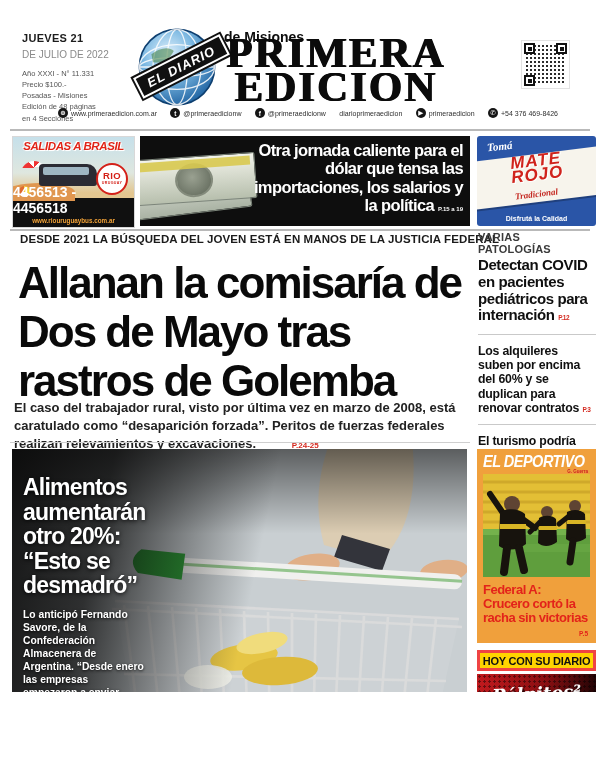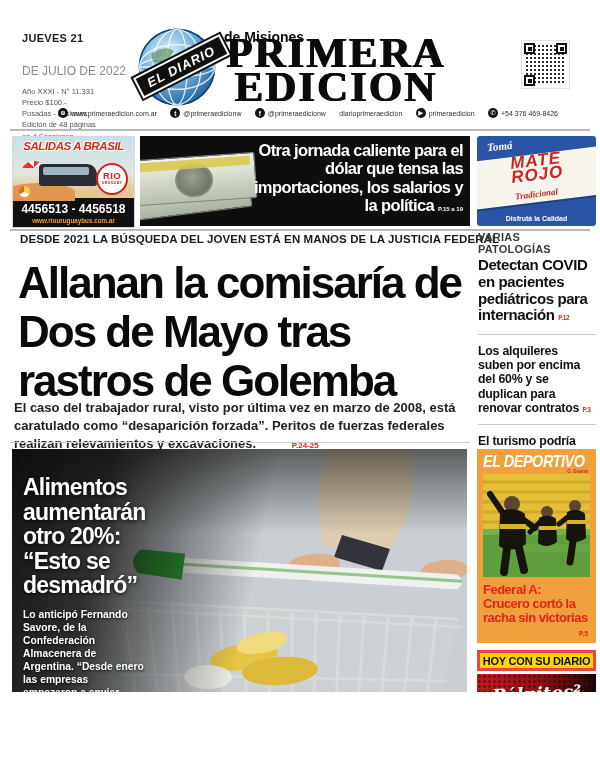--- a/index.html
+++ b/index.html
@@ -2,21 +2,21 @@
 <html><head>
 <meta charset="utf-8">
 <style>
   html,body{margin:0;padding:0;background:#fff;}
   .page{position:relative;width:600px;height:692px;background:#fff;overflow:hidden;
         font-family:"Liberation Sans","DejaVu Sans",sans-serif;color:#111;}
 
   
   .dateblock{position:absolute;left:22px;top:30px;width:112px;font-size:7.5px;color:#555;line-height:1.5;}
   .dateblock .d1{font-size:11px;font-weight:bold;color:#1c1c1c;letter-spacing:.3px;}
-  .dateblock .d2{font-size:12px;color:#8a8a8a;margin-bottom:6px;margin-top:15px;}
+  .dateblock .d2{font-size:10px;color:#8a8a8a;margin-bottom:6px;}
 
   .globe{position:absolute;left:137px;top:27px;width:80px;height:80px;}
   .badge{position:absolute;left:133px;top:55px;transform:rotate(-27deg);background:#101010;color:#fff;
          font-style:italic;font-weight:bold;font-size:13px;letter-spacing:1px;padding:2px 9px;
          border:2px solid #fff;box-shadow:0 0 0 2px #101010;}
   .tagline{position:absolute;left:224px;top:29px;font-weight:bold;font-size:14px;color:#0d0d0d;}
   .mast-title{position:absolute;left:208px;top:36px;width:256px;text-align:center;
         font-family:"Liberation Serif","DejaVu Serif",serif;font-weight:900;color:#0b0b0b;
         font-size:43px;line-height:.79;letter-spacing:2px;
         text-shadow:.6px 0 #0b0b0b,-.6px 0 #0b0b0b;}
@@ -48,21 +48,21 @@
   .rio-umb{position:absolute;left:8px;top:24px;width:26px;height:13px;background:
            conic-gradient(from -90deg,#e33 0 45deg,#fff 45deg 90deg,#e33 90deg 135deg,#fff 135deg 180deg,transparent 180deg);
            border-radius:26px 26px 0 0;}
   .rio-sand{position:absolute;left:-8px;bottom:26px;width:70px;height:18px;background:#e0964f;border-radius:50% 50% 0 0;}
   .rio-ball{position:absolute;left:6px;bottom:30px;width:11px;height:11px;border-radius:50%;
             background:conic-gradient(#f5d23a 0 120deg,#fff 120deg 240deg,#e06a2c 240deg);}
   .rio-logo{position:absolute;right:6px;top:26px;width:32px;height:32px;border-radius:50%;background:#fff;
             border:2.5px solid #d42018;text-align:center;box-sizing:border-box;}
   .rio-logo .r1{font-size:9.5px;font-weight:900;color:#d42018;margin-top:5px;letter-spacing:.3px;}
   .rio-logo .r2{font-size:3.6px;font-weight:bold;color:#d42018;letter-spacing:.4px;}
-  .rio-phones{position:absolute;left:0;right:0;bottom:11px;text-align:center;color:#fff;font-weight:900;font-size:12px;}
+  .rio-phones{position:absolute;left:0;right:0;bottom:11px;text-align:left;color:#fff;font-weight:900;font-size:14px;}
   .rio-web{position:absolute;left:0;right:0;bottom:3px;text-align:center;color:#f2a237;font-weight:bold;font-size:6.3px;}
 
   .dollar{position:absolute;left:140px;top:0;width:330px;height:90px;background:#0e0e0e;overflow:hidden;}
   .bills{position:absolute;left:-12px;top:8px;width:165px;height:78px;filter:blur(.4px);}
   .bill{position:absolute;background:linear-gradient(180deg,#e8eae2,#aab3a4);border:1px solid #7c857a;border-radius:2px;}
   .b1{left:0;top:22px;width:120px;height:46px;transform:rotate(-7deg);}
   .b2{left:8px;top:12px;width:118px;height:44px;transform:rotate(-4deg);background:linear-gradient(180deg,#f2f3ea,#b7bfad);}
   .b-oval{position:absolute;left:38px;top:6px;width:34px;height:30px;border-radius:50%;
           background:radial-gradient(circle at 45% 40%,#9aa191,#5c6456);border:2px solid #848b7c;}
   .b-band{position:absolute;left:-4px;top:16px;width:126px;height:9px;background:#d8c94f;transform:rotate(-4deg);opacity:.9;}

